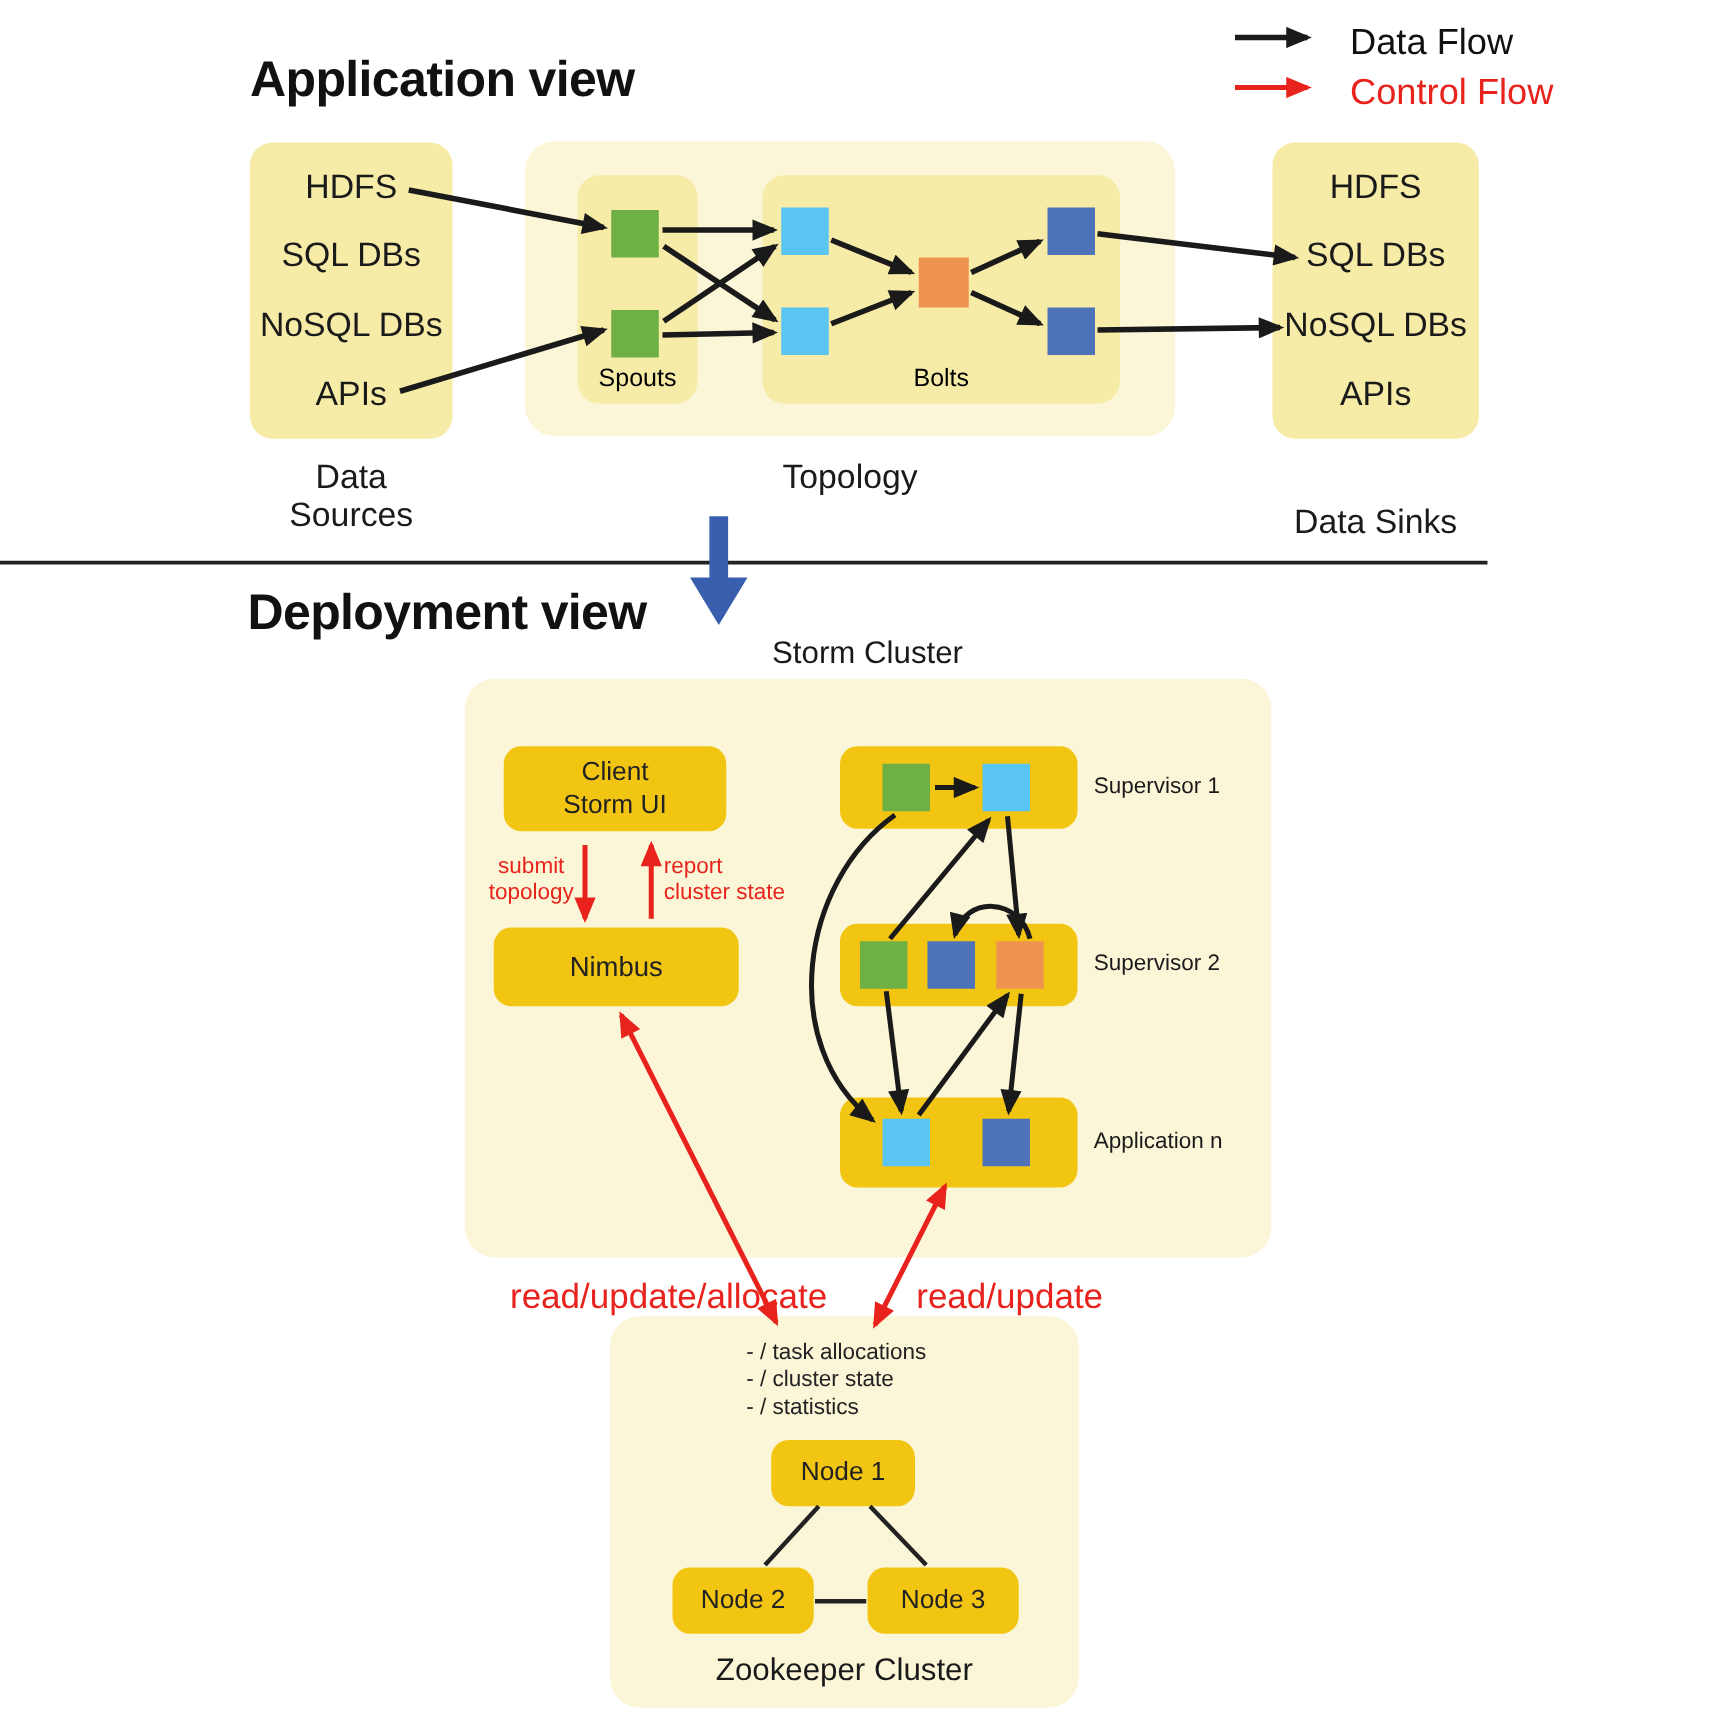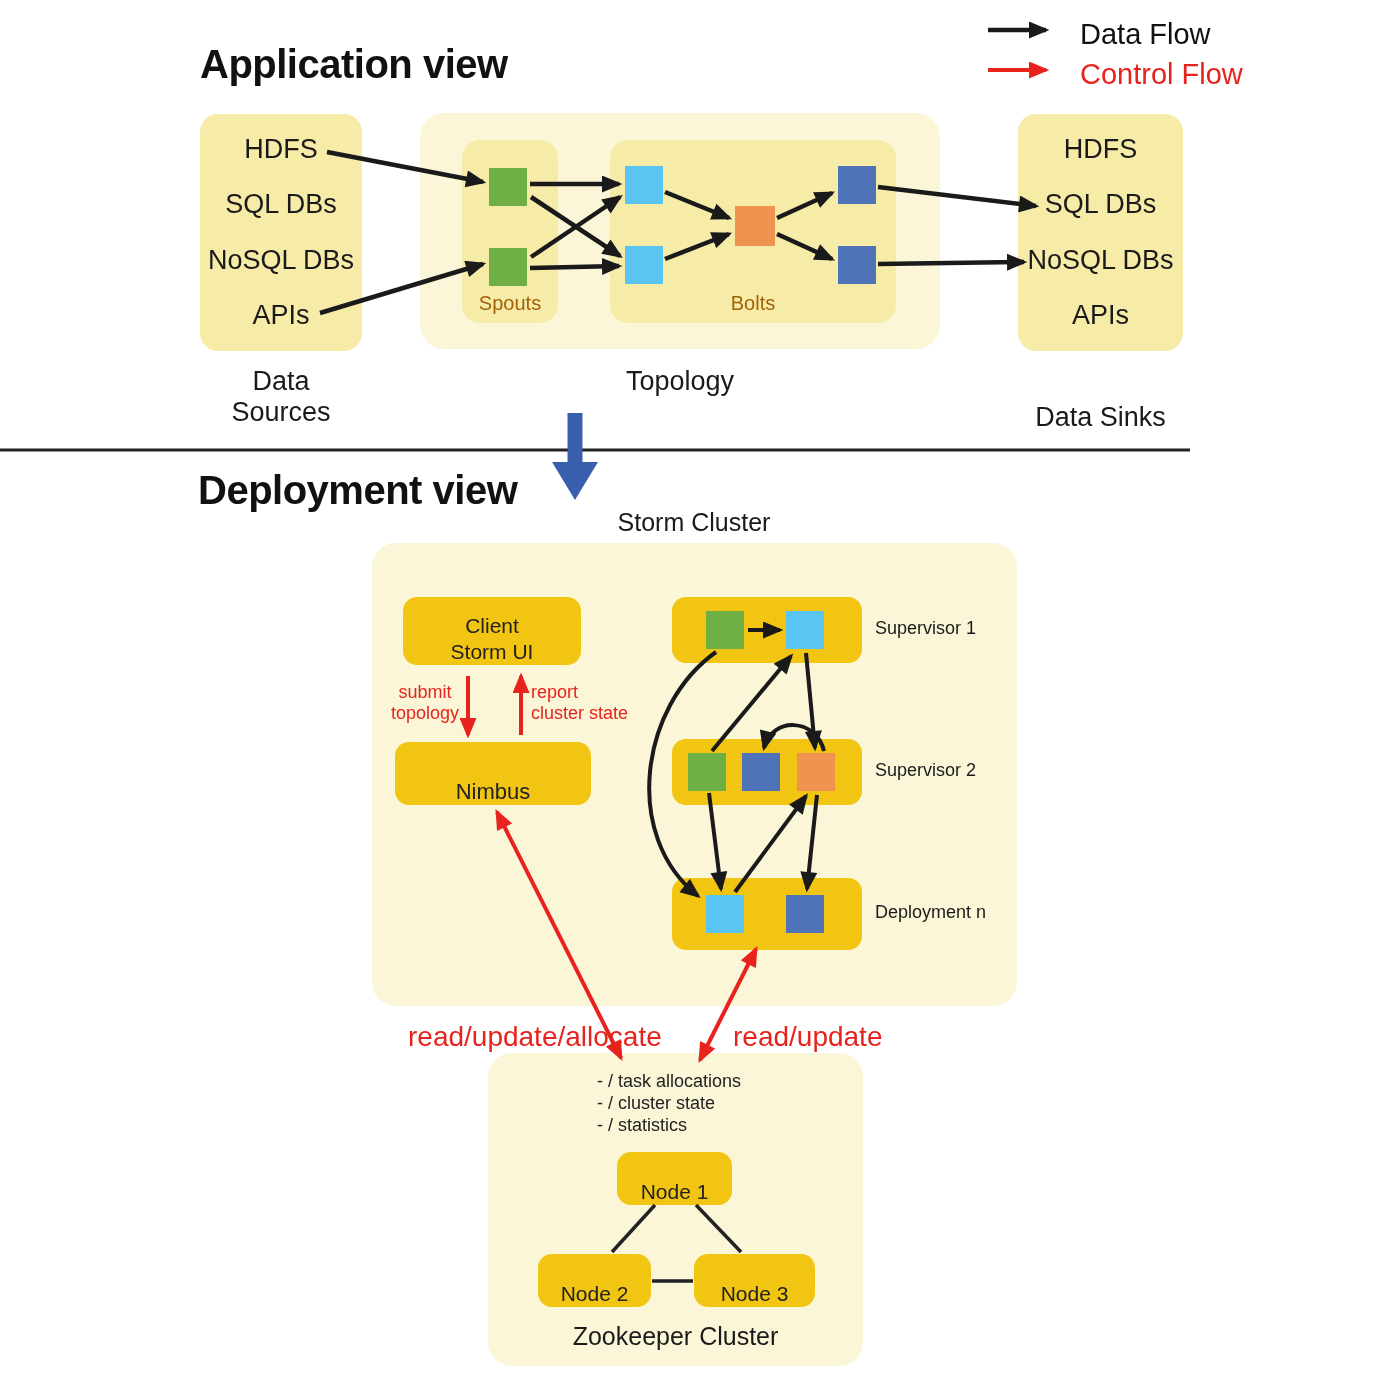--- a/index.html
+++ b/index.html
@@ -6,31 +6,31 @@
   body { background:#fff; }
   .canvas {
     position:relative; width:1388px; height:1388px; background:#ffffff;
     font-family:"Liberation Sans", sans-serif; color:#1a1a1a; overflow:hidden;
   }
   .abs { position:absolute; }
   .panel-light  { background:var(--container-light,#FBF6D7); border-radius:24px; z-index:0; }
   .panel-medium { background:var(--container-medium,#F8EDAE); border-radius:18px; z-index:0; }
   .title { font-size:40px; font-weight:bold; color:#111; z-index:3; letter-spacing:-0.5px; }
   .section-label { font-size:27px; color:#1a1a1a; text-align:center; z-index:3; }
-  .group-label { position:absolute; bottom:8px; left:0; right:0; text-align:center; font-size:20px; color:#a16207;margin-top:47px; }
+  .group-label { position:absolute; bottom:8px; left:0; right:0; text-align:center; font-size:20px; color:#000000;margin-top:47px; }
   .ds-panel { display:flex; flex-direction:column; justify-content:space-around; align-items:center; padding:8px 2px; }
   .ds-item { font-size:27px; color:#1a1a1a; white-space:nowrap; }
   .sq { position:absolute; width:38px; height:38px; z-index:1; }
   .sq-green  { background:var(--green,#6EB043); }
   .sq-lb     { background:var(--light-blue,#5BC5F2); }
   .sq-db     { background:var(--dark-blue,#4E73B7); }
   .sq-orange { background:var(--orange,#EF9351); }
   .gold-box {
     position:absolute; background:var(--gold,#F3C513); border-radius:14px;
-    display:flex; flex-direction:column; align-items:center; justify-content:flex-end;
+    display:flex; flex-direction:column; align-items:center; justify-content:center;
     font-size:21px; color:#222; z-index:1; text-align:center; line-height:1.25;
   }
   .sup-label { position:absolute; font-size:18px; color:#1a1a1a; z-index:3; white-space:nowrap; }
   .legend-text { position:absolute; font-size:29px; color:#111; z-index:3; }
   .legend-text.red, .red-label { color:var(--red,#E8231D); }
   .red-label { position:absolute; font-size:18px; line-height:1.18; z-index:3; }
   .red-label.big { font-size:28px; white-space:nowrap; }
   .cluster-title { position:absolute; font-size:25px; color:#1a1a1a; text-align:center; z-index:3; }
   .znode-line { font-size:18px; line-height:22px; color:#222; white-space:nowrap; }
   #arrow-layer { position:absolute; left:0; top:0; z-index:2; pointer-events:none; }
@@ -110,21 +110,21 @@
   <div class="sq sq-green" style="left:706px;top:611px;"></div>
   <div class="sq sq-lb" style="left:786px;top:611px;"></div>
   <div class="sq sq-green" style="left:688px;top:753px;"></div>
   <div class="sq sq-db" style="left:742px;top:753px;"></div>
   <div class="sq sq-orange" style="left:797px;top:753px;"></div>
   <div class="sq sq-lb" style="left:706px;top:895px;"></div>
   <div class="sq sq-db" style="left:786px;top:895px;"></div>
 
   <div class="sup-label" style="left:875px;top:618px;">Supervisor 1</div>
   <div class="sup-label" style="left:875px;top:760px;">Supervisor 2</div>
-  <div class="sup-label" style="left:875px;top:902px;">Deployment n</div>
+  <div class="sup-label" style="left:875px;top:902px;">Application n</div>
 
   <div class="red-label" style="left:385px;top:682px;width:80px;text-align:center;">
     <div>submit</div>
     <div>topology</div>
   </div>
   <div class="red-label" style="left:531px;top:682px;width:110px;text-align:left;">
     <div>report</div>
     <div>cluster state</div>
   </div>
   <div class="red-label big" style="left:408px;top:1020px;">read/update/allocate</div>

